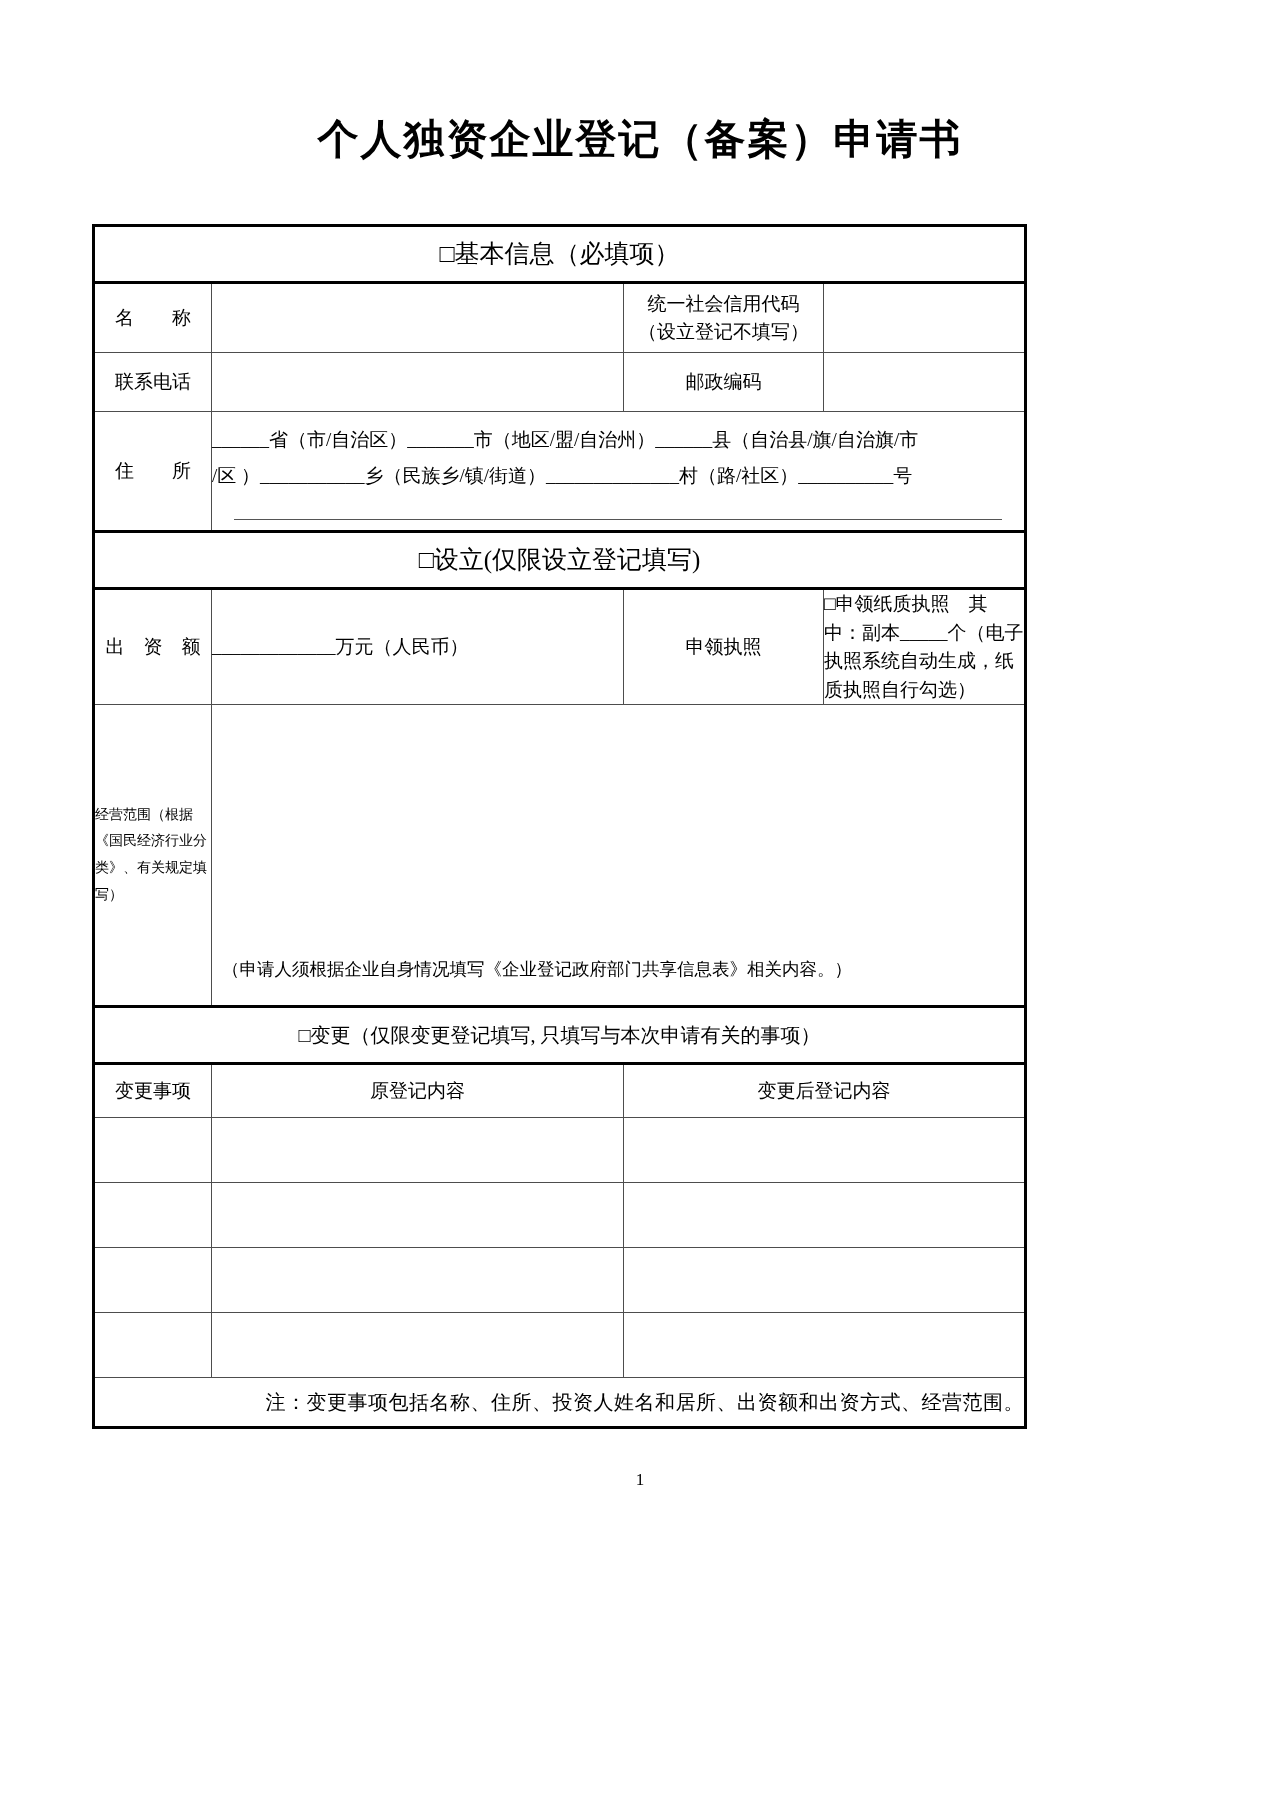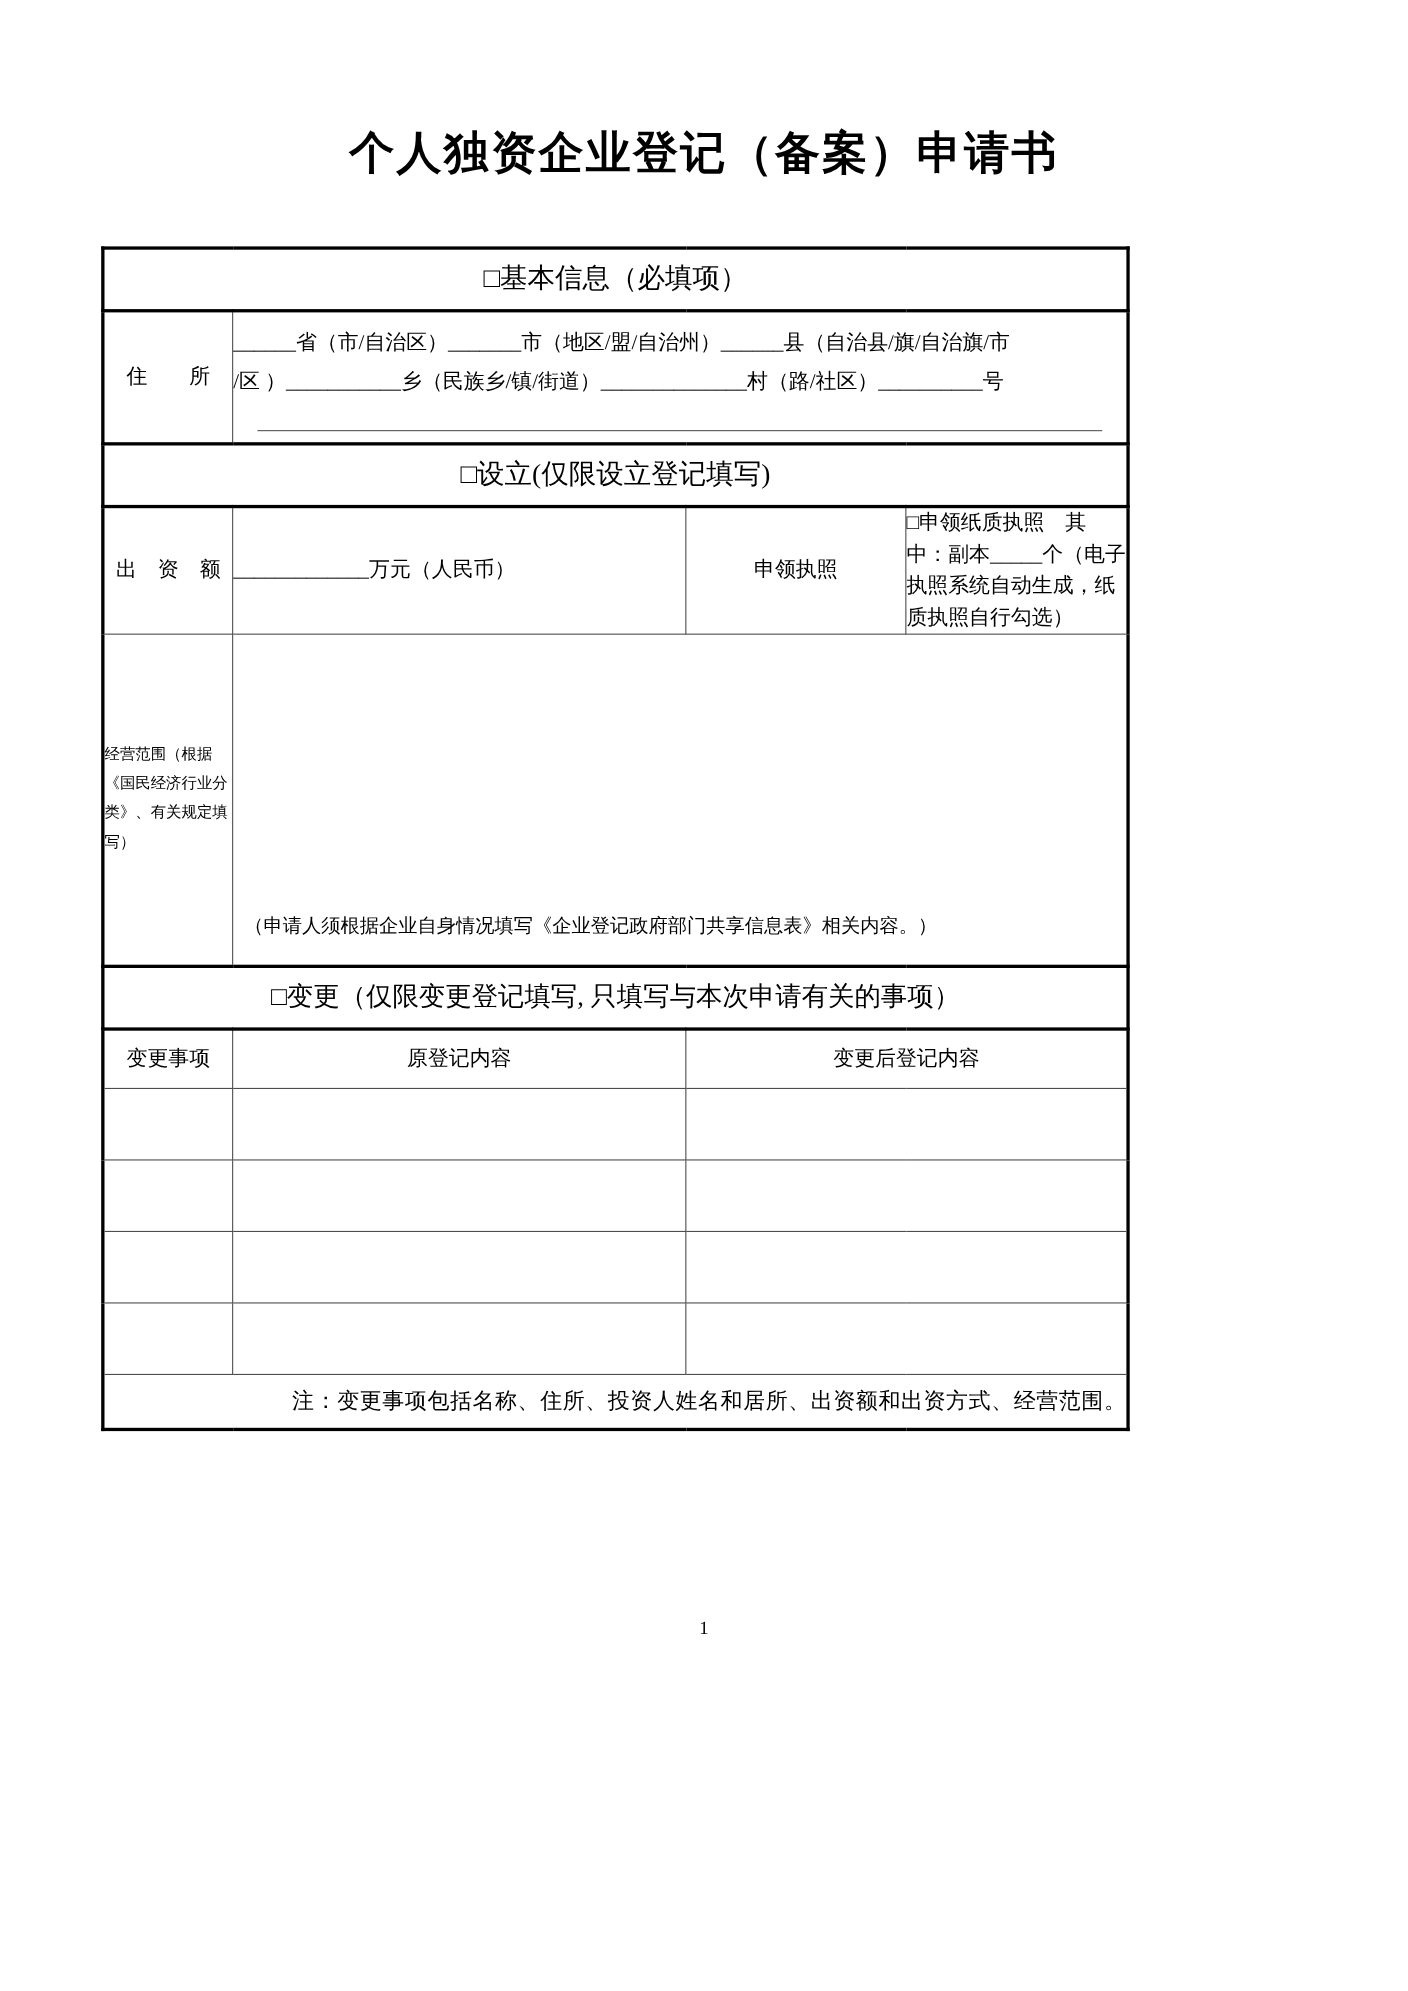--- a/index.html
+++ b/index.html
@@ -105,21 +105,21 @@
     position: relative;
     vertical-align: bottom;
     height: 280px;
   }
   .scope-note {
     font-size: 17.5px;
     padding: 0 8px 8px 10px;
     line-height: 1.4;
   }
   .chg-head {
-    font-size: 24px;
+    font-size: 20px;
     height: 54px;
   }
   .col-head {
     text-align: center;
     font-size: 19px;
     height: 52px;
   }
   .chg-row td { height: 64px; }
   .footnote {
     font-size: 20px;
@@ -149,21 +149,36 @@
       <col style="width:412px">
       <col style="width:200px">
       <col style="width:202px">
     </colgroup>
 
     <tbody>
         <tr>
       <td class="sec-head" colspan="4">□基本信息（必填项）</td>
     </tr>
 
-
+    <tr>
+      <td class="lbl outer-l" style="height:68px">名　　称</td>
+      <td class="blank cell-pad"></td>
+      <td class="lbl">
+        <div>统一社会信用代码</div>
+        <div>（设立登记不填写）</div>
+      </td>
+      <td class="blank cell-pad outer-r"></td>
+    </tr>
+
+    <tr>
+      <td class="lbl outer-l" style="height:58px">联系电话</td>
+      <td class="blank cell-pad"></td>
+      <td class="lbl">邮政编码</td>
+      <td class="blank cell-pad outer-r"></td>
+    </tr>
 
     <tr>
       <td class="lbl outer-l outer-b" style="height:118px">住　　所</td>
       <td class="addr-body outer-r outer-b" colspan="3">
         <div>______省（市/自治区）_______市（地区/盟/自治州）______县（自治县/旗/自治旗/市</div>
         <div>/区 ）___________乡（民族乡/镇/街道）______________村（路/社区）__________号</div>
         <span class="addr-tail"></span>
       </td>
     </tr>
 

